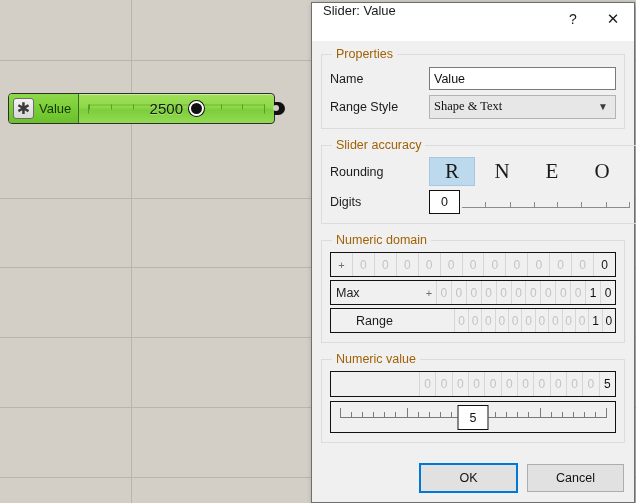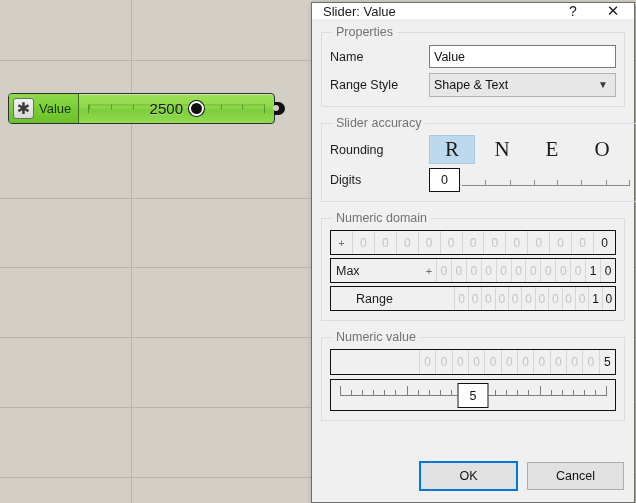--- a/index.html
+++ b/index.html
@@ -55,46 +55,47 @@
   .out-nub::after{content:"";position:absolute;left:-1px;top:3px;width:6px;height:6px;
     border-radius:50%;background:#d3cfc7;}
 
   
   #dialog{
     position:absolute;left:311px;top:2px;width:322px;height:499px;
     background:#f0f0f0;border:1px solid #6f6f6f;
     box-shadow:2px 2px 6px rgba(0,0,0,.35);
     display:flex;flex-direction:column;
   }
-  #titlebar{height:16px;background:#ffffff;display:flex;align-items:center;flex:none;}
+  #titlebar{height:38px;background:#ffffff;display:flex;flex:none;}
   #title-text{font-size:13px;color:#1b1b1b;padding-left:11px;flex:1;}
   .tb-btn{width:38px;height:32px;display:flex;align-items:center;justify-content:center;
     font-size:14px;color:#1b1b1b;}
   .tb-btn.close{width:42px;font-size:15px;}
 
   #dlg-body{flex:1;padding:6px 9px 0 9px;display:flex;flex-direction:column;}
 
   fieldset.grp{
     border:1px solid #dcdcdc;border-radius:0;margin:0 0 9px 0;padding:5px 8px 9px 8px;
   }
-  fieldset.grp > legend{font-size:12.5px;color:#737373;padding:0 4px;margin-left:2px;}
+  fieldset.grp > legend{font-size:12.5px;color:#a16207;padding:0 4px;margin-left:2px;}
 
   .row{display:flex;align-items:center;height:25px;margin-bottom:3px;}
   .row:last-child{margin-bottom:0;}
   .lbl{width:99px;font-size:12.5px;color:#1b1b1b;flex:none;}
 
   .txtfield{
     flex:1;height:21px;border:1px solid #7a7a7a;background:#fff;
     font-size:12.5px;color:#111;display:flex;align-items:center;padding:0 4px;
   }
   .txtfield.center{justify-content:center;}
   .dropdown{
     flex:1;height:22px;border:1px solid #b4b4b4;background:#e7e7e7;
     font-size:12.5px;color:#111;display:flex;align-items:center;padding:0 4px;
     justify-content:space-between;
+    font-family:Liberation Serif, serif;
   }
   .chev{font-size:10px;color:#3a3a3a;padding-right:3px;}
 
   
   .round-wrap{flex:1;display:flex;align-items:center;gap:0;}
   .rbtn{
     width:44px;height:27px;display:flex;align-items:center;justify-content:center;
     font-family:"Liberation Serif", serif;font-size:21px;color:#1b1b1b;
     background:transparent;border:1px solid transparent;margin-right:4px;
   }

